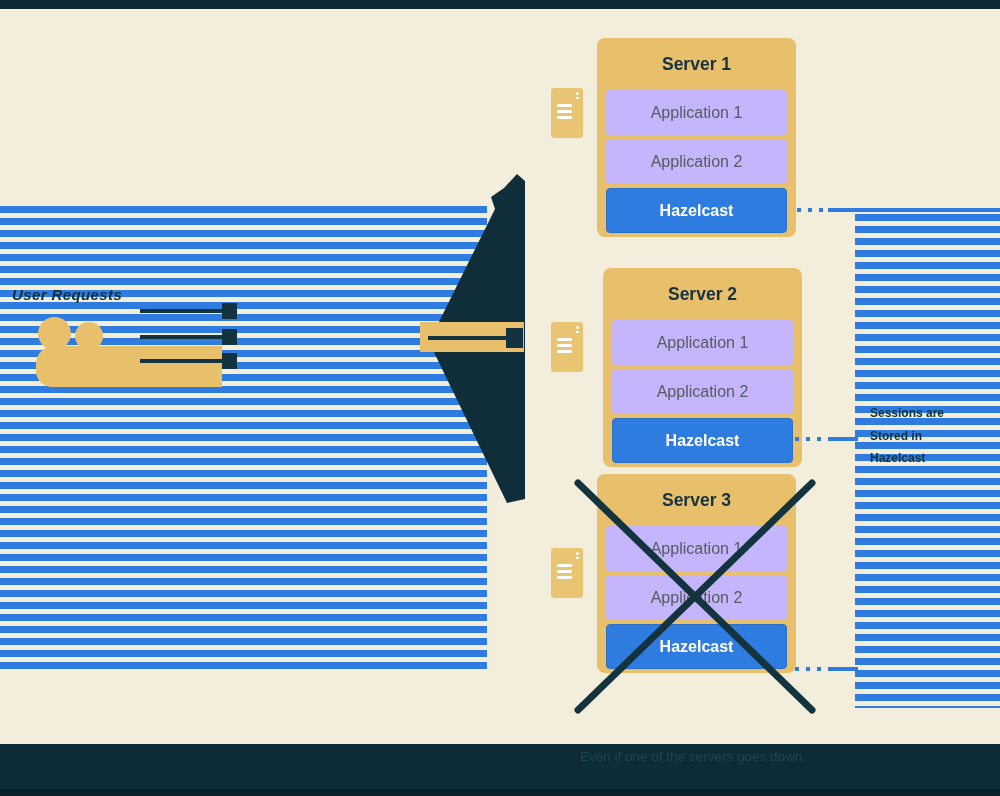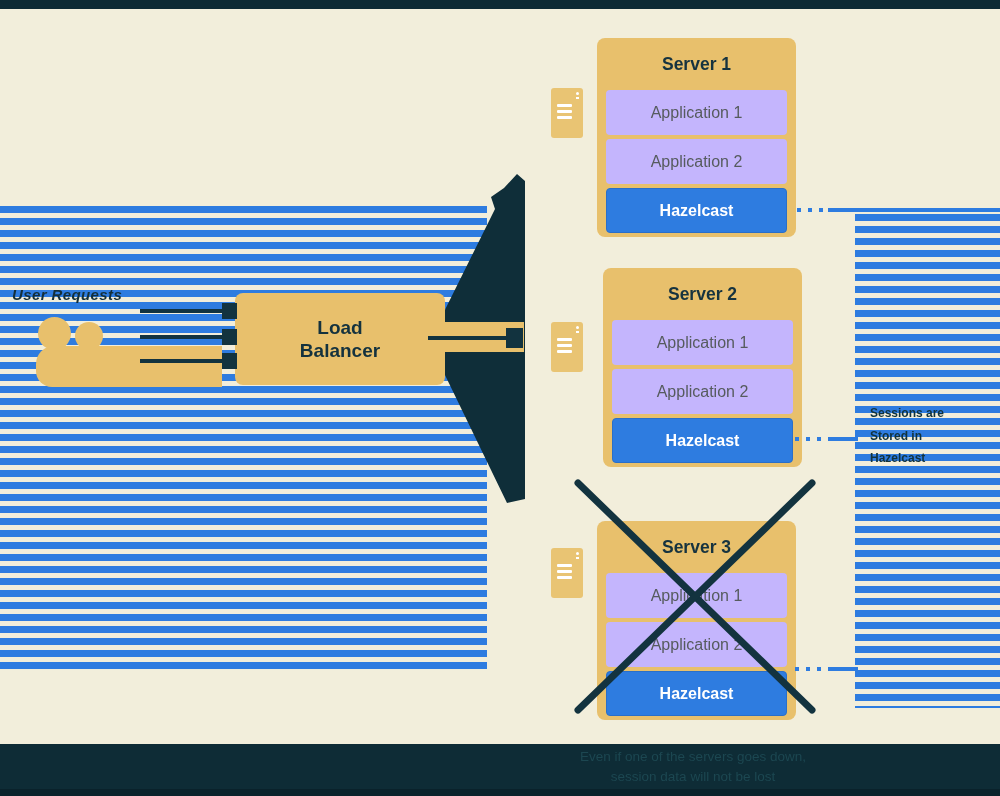--- a/index.html
+++ b/index.html
@@ -35,21 +35,21 @@
   .lb-box span{display:block;width:110px;color:#14323e;font-size:19px;font-weight:bold;line-height:23px;}
   .lb-band{left:420px;top:322px;width:104px;height:30px;background:#e8c06c;}
   
   .card{width:199px;height:199px;background:#e8c06c;border-radius:8px;box-sizing:border-box;padding:0 9px;}
   .card .title{height:52px;line-height:52px;text-align:center;color:#16333f;font-size:17.5px;font-weight:bold;}
   .card .row{height:45px;line-height:45px;margin-bottom:4px;border-radius:4px;text-align:center;font-size:16px;}
   .card .row.app{background:#c4b5fd;color:#565b5e;}
   .card .row.hz{background:#2e7ce0;color:#ffffff;font-weight:bold;border:1px solid #2a6fc9;box-sizing:border-box;line-height:43px;}
   .card1{left:597px;top:38px;}
   .card2{left:597px;top:268px;margin-left:6px;}
-  .card3{left:597px;top:521px;}
+  .card3{left:597px;top:474px;}
   
   .tower{width:32px;height:50px;background:#e9c473;border-radius:3px;}
   .tower i{position:absolute;left:6px;width:15px;height:2.5px;background:#ffffff;border-radius:1px;}
   .tower i.l1{top:16px;}.tower i.l2{top:22px;}.tower i.l3{top:28px;}
   .tower b{position:absolute;right:4px;top:4px;width:3px;height:3px;background:#ffffff;border-radius:50%;}
   .tower u{position:absolute;right:4px;top:9px;width:3px;height:2px;background:#ffffff;}
   .tower1{left:551px;top:88px;}
   .tower2{left:551px;top:322px;}
   .tower3{left:551px;top:548px;}
   
@@ -70,23 +70,20 @@
   <div class="abs topbar"></div>
 
   <div class="abs user-requests">User Requests</div>
   <div class="abs users">
     <div class="head1"></div>
     <div class="head2"></div>
     <div class="body"></div>
   </div>
 
   <div class="abs lb-band"></div>
-  <div class="abs lb-box">
-    <span>Load Balancer</span>
-  </div>
 
   <div class="abs card card1">
     <div class="title">Server 1</div>
     <div class="row app">Application 1</div>
     <div class="row app">Application 2</div>
     <div class="row hz">Hazelcast</div>
   </div>
 
   <div class="abs card card2">
     <div class="title">Server 2</div>
@@ -157,18 +154,17 @@
 
     <g stroke="#13333f" stroke-width="7" stroke-linecap="round">
       <line x1="578" y1="483" x2="812" y2="710"></line>
       <line x1="812" y1="483" x2="578" y2="710"></line>
     </g>
   </svg>
 
   <div class="abs bottomband">
     <div class="caption">
       <div>Even if one of the servers goes down,</div>
-      <div>session data will not be lost</div>
     </div>
     <div class="darkedge"></div>
   </div>
 
 </div>
 
 </body></html>

